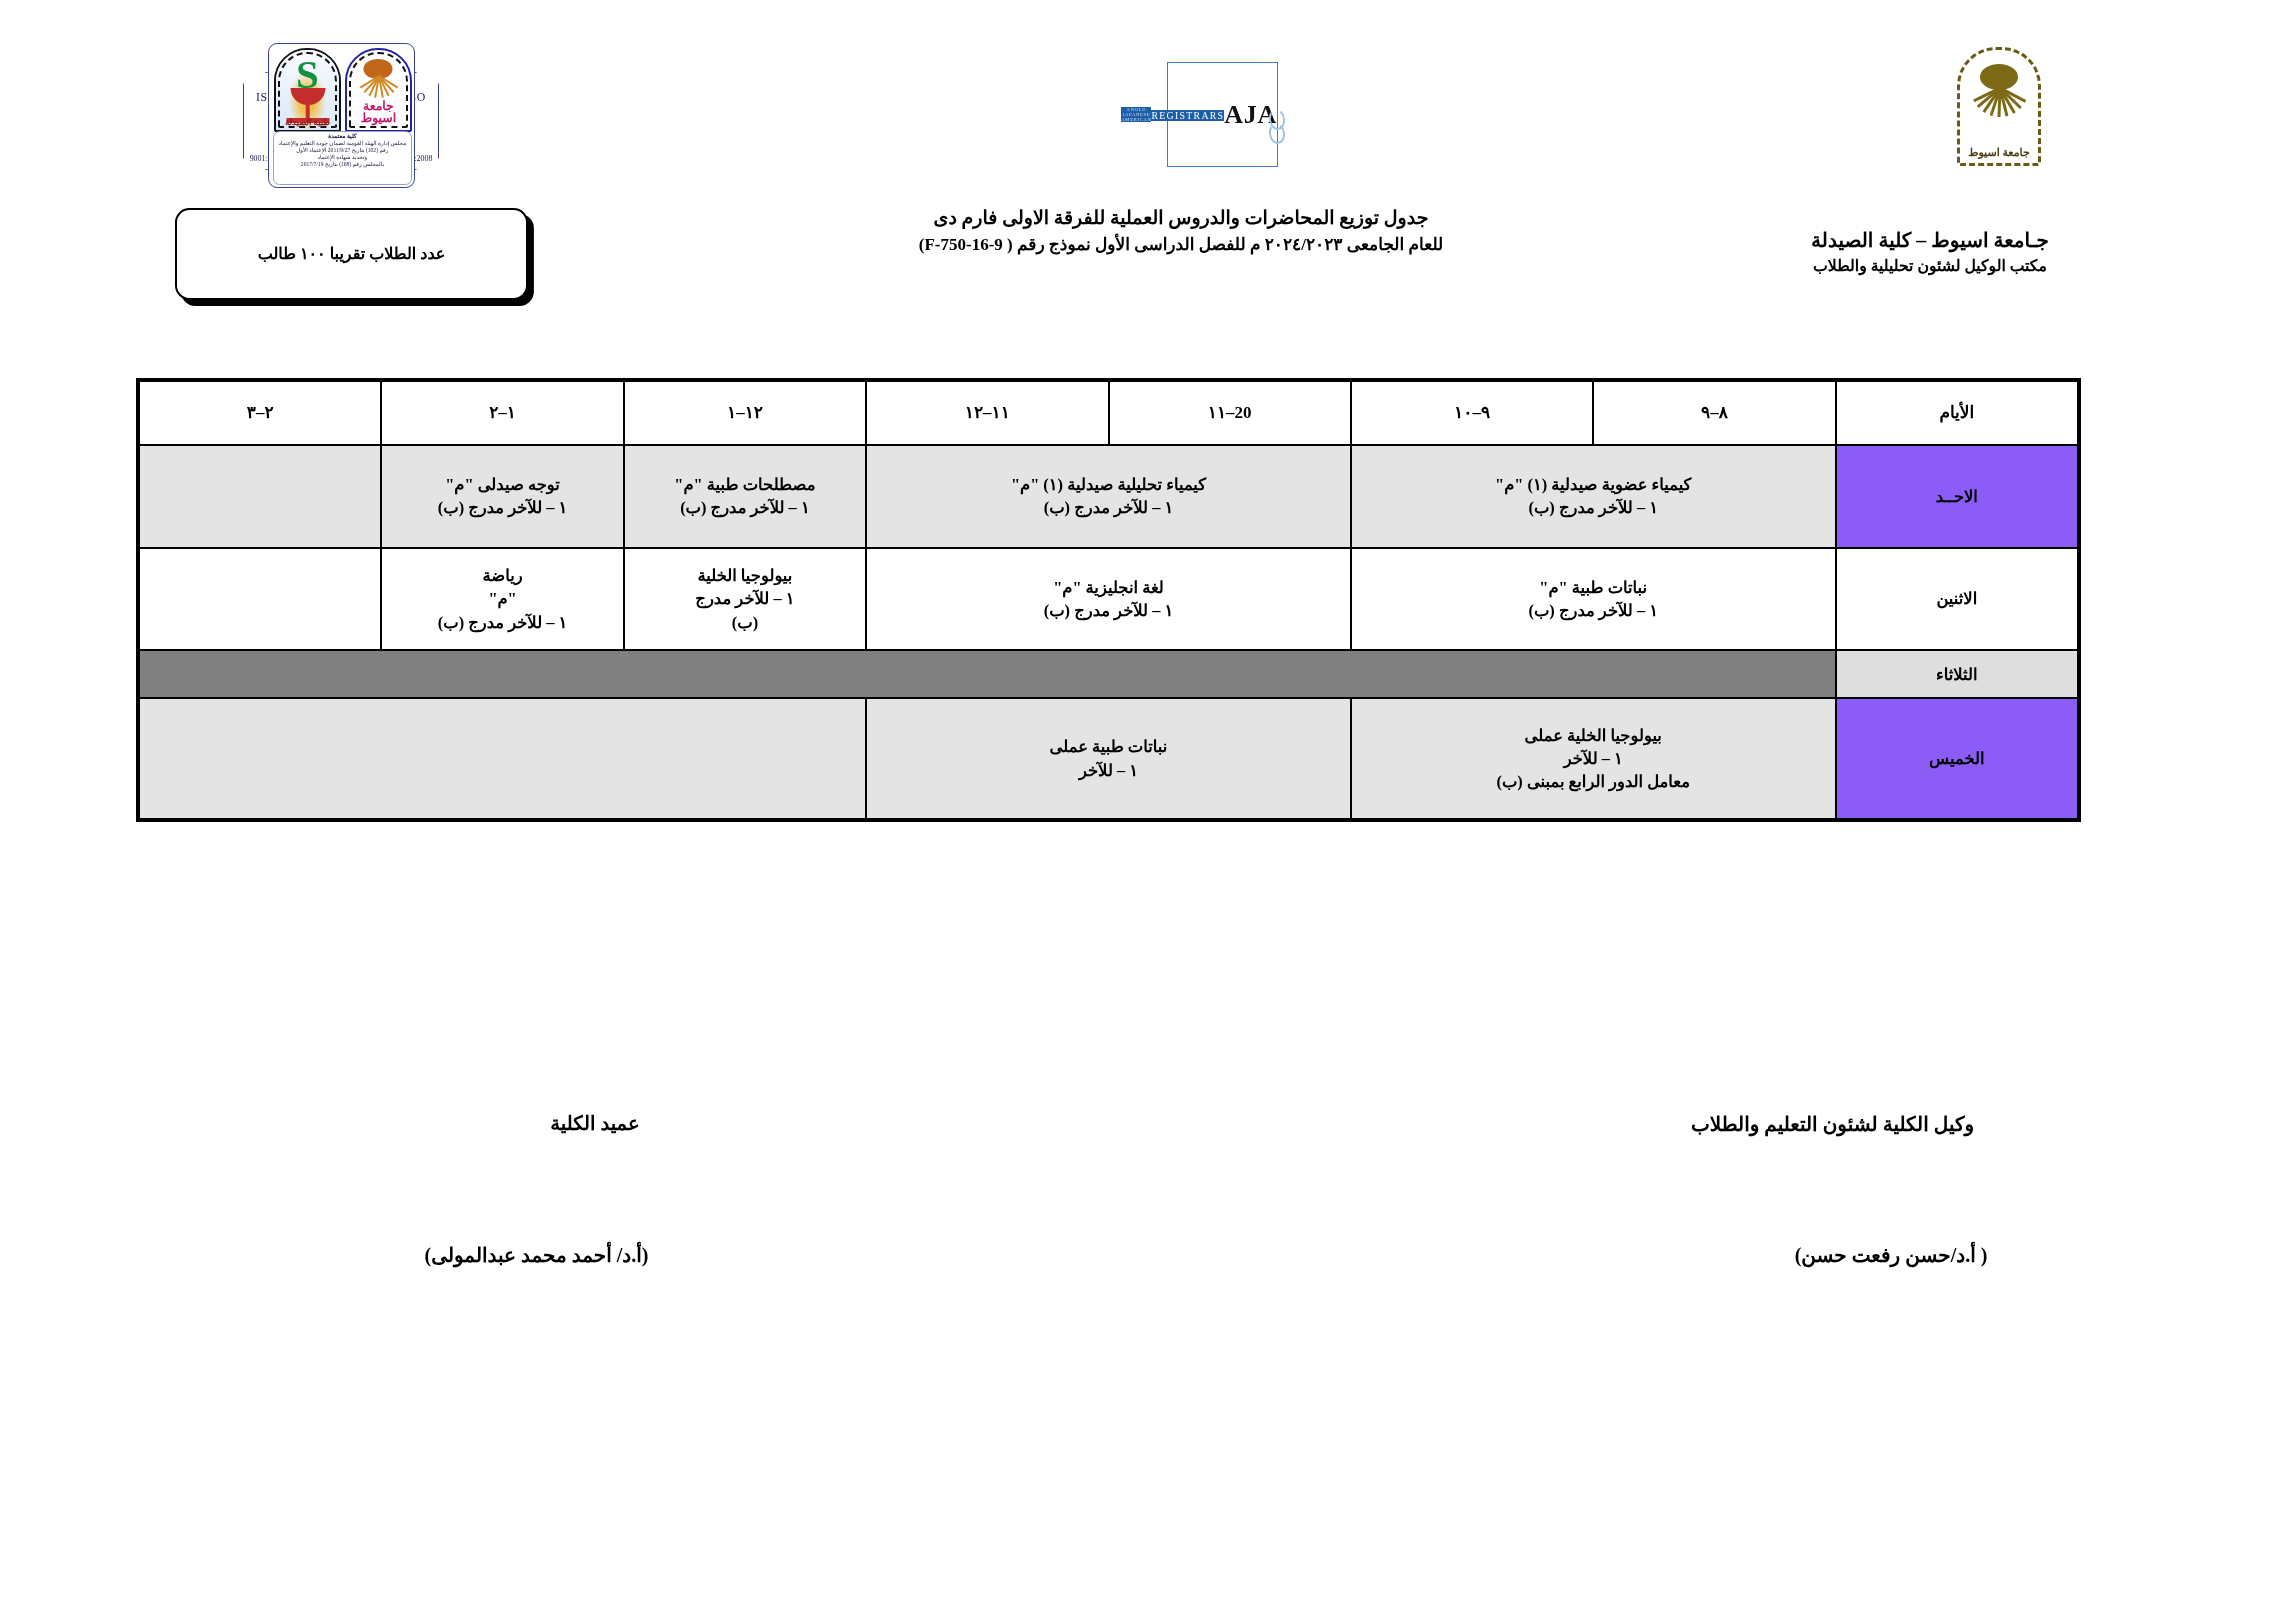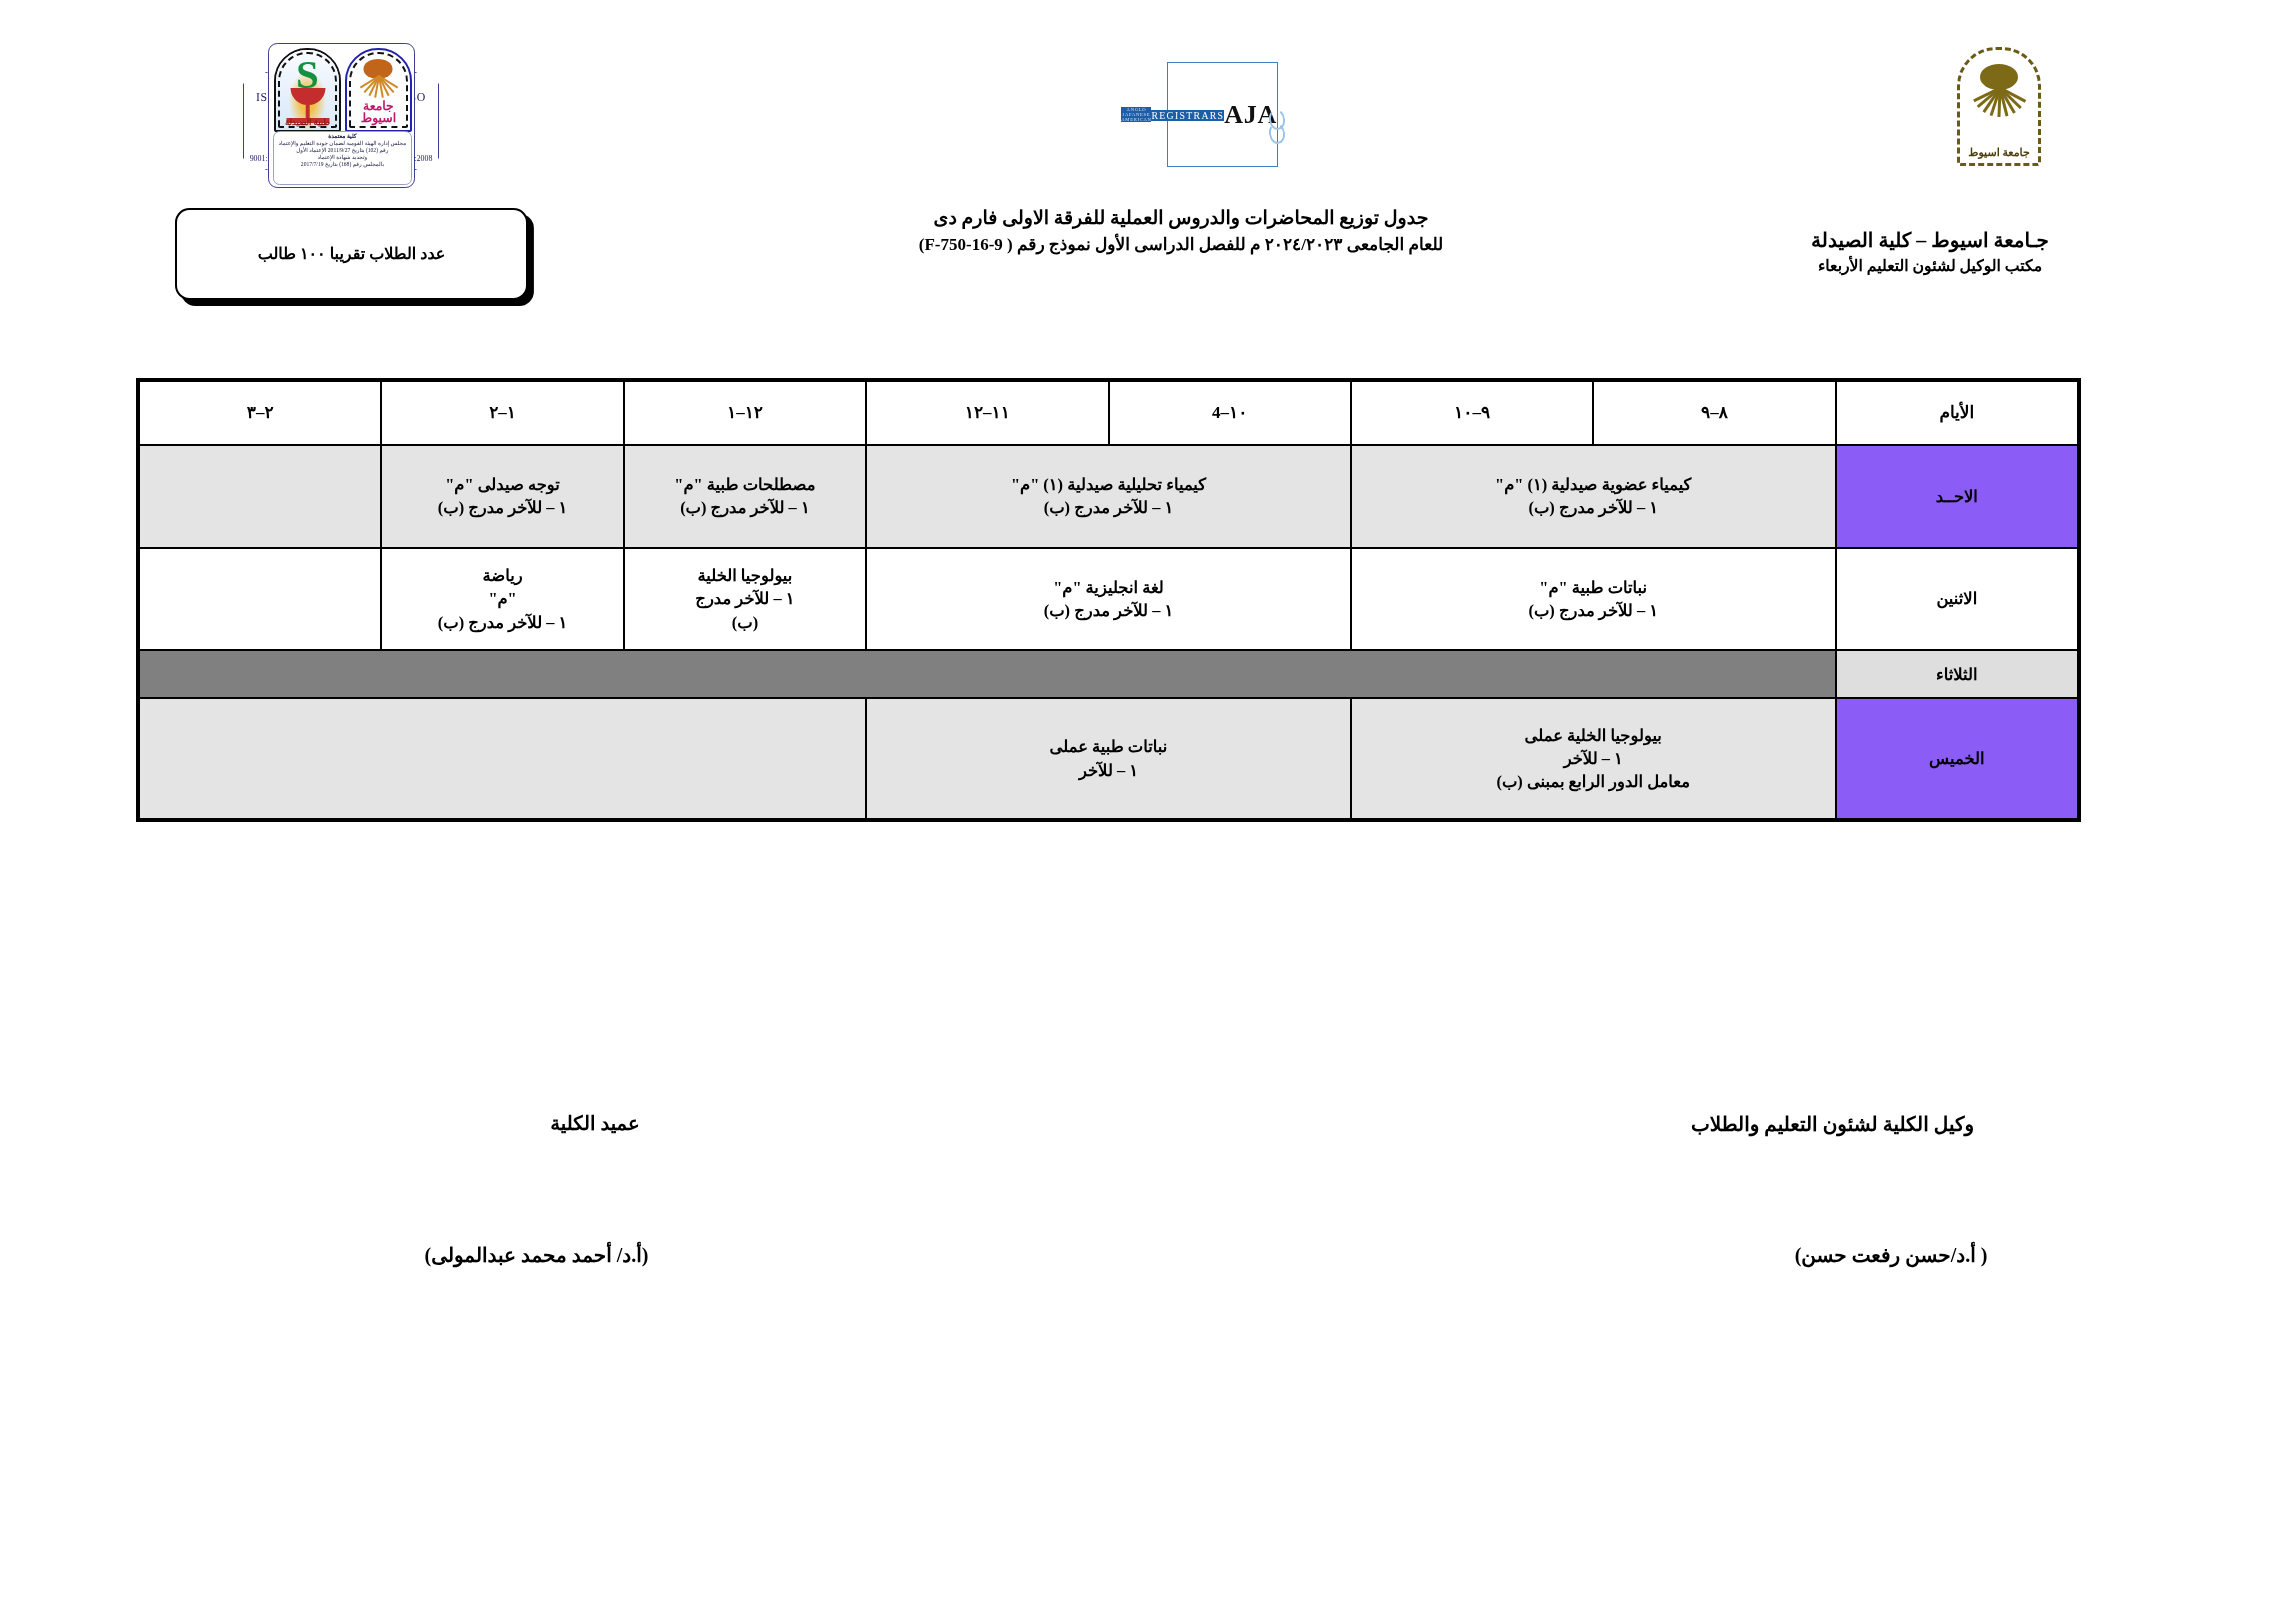--- a/index.html
+++ b/index.html
@@ -520,35 +520,35 @@
   <div class="txt2">جامعة اسيوط</div>
 </div>
 
 <div class="title-block">
   <div class="ln1">جدول توزيع المحاضرات والدروس العملية للفرقة الاولى فارم دى</div>
   <div class="ln2">للعام الجامعى ٢٠٢٤/٢٠٢٣ م للفصل الدراسى الأول نموذج رقم ( F-750-16-9)</div>
 </div>
 
 <div class="right-head">
   <div class="rh1">جـامعة اسيوط – كلية الصيدلة</div>
-  <div class="rh2">مكتب الوكيل لشئون التعليم الأربعاء</div>
+  <div class="rh2">مكتب الوكيل لشئون تحليلية والطلاب</div>
 </div>
 
 <div class="count-box">
   <span>عدد الطلاب تقريبا ١٠٠ طالب</span>
 </div>
 
 <div class="sched-wrap">
   <table class="sched">
     <tbody id="sched-body">
         <tr class="head-row">
           <td class="col-day">الأيام</td>
           <td class="col-slot">٨–٩</td>
           <td class="col-slot">٩–١٠</td>
-          <td class="col-slot">١٠–4</td>
+          <td class="col-slot">20–١١</td>
           <td class="col-slot">١١–١٢</td>
           <td class="col-slot">١٢–١</td>
           <td class="col-slot">١–٢</td>
           <td class="col-slot">٢–٣</td>
         </tr>
         <tr class="r-sun shade">
           <td class="col-day day-cell">الاحــد</td>
           <td colspan="2">
             <span class="cell-line">كيمياء عضوية صيدلية (١) "م"</span>
             <span class="cell-line">١ – للآخر مدرج (ب)</span>

